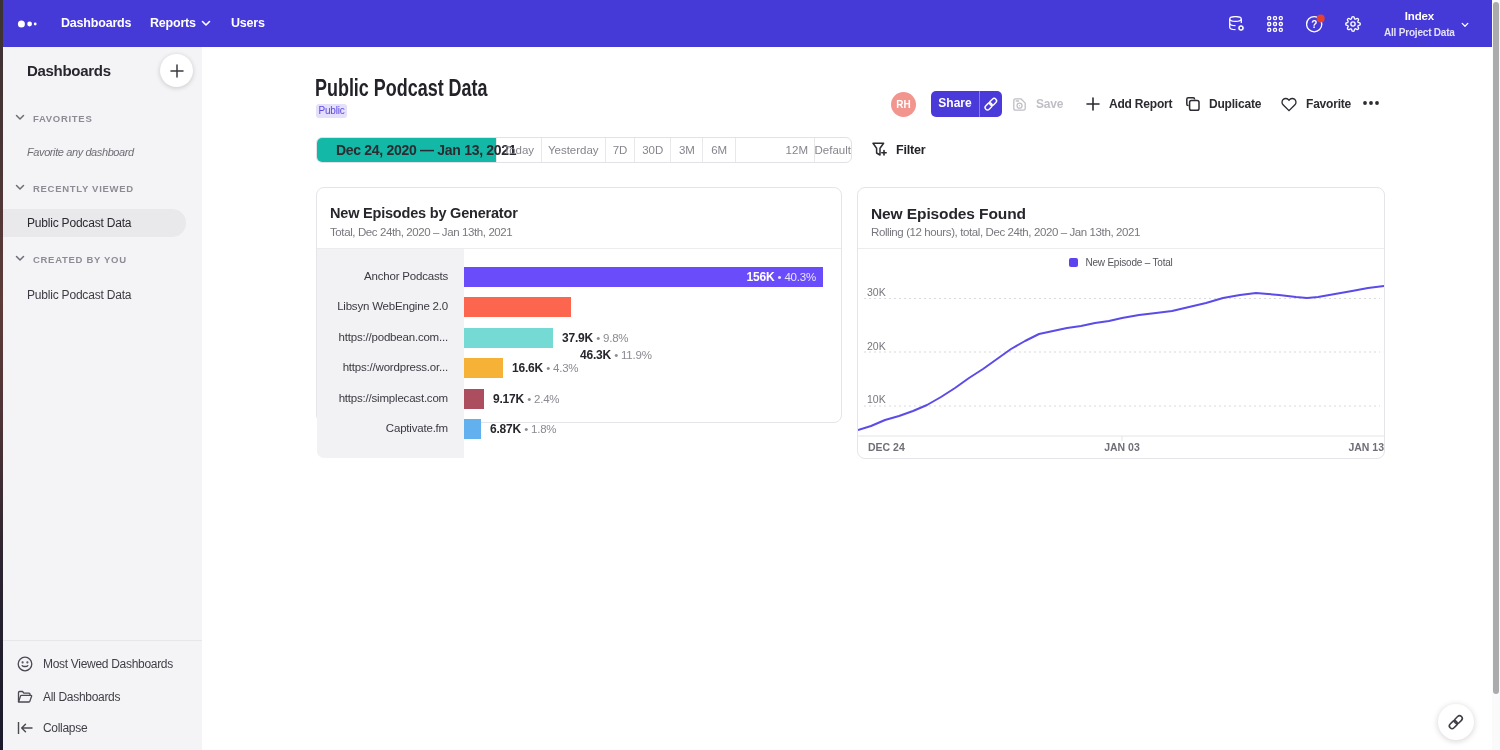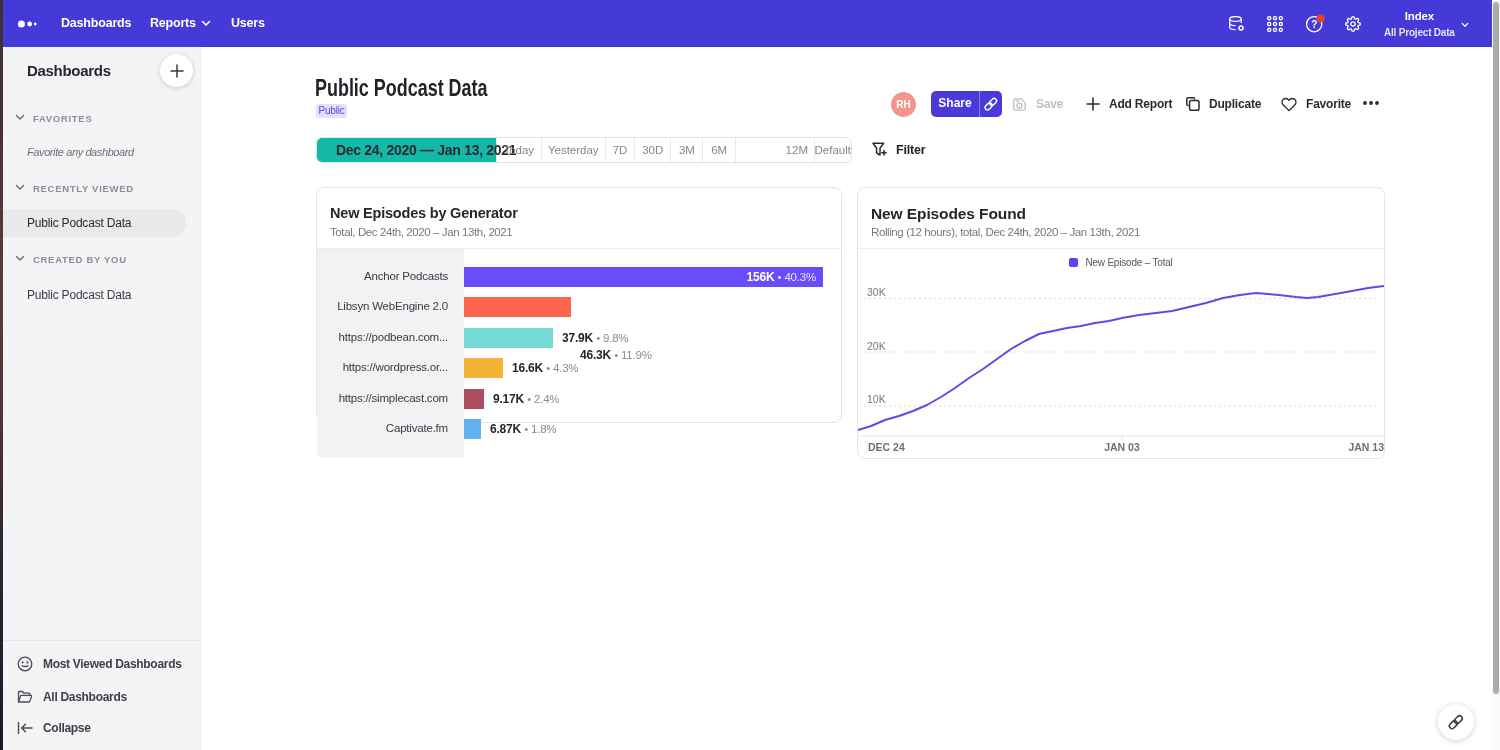--- a/index.html
+++ b/index.html
@@ -26,21 +26,21 @@
 
 
 #side { position:absolute; left:3px; top:47px; width:199px; height:703px; background:#f4f4f6; }
 #side h1 { position:absolute; left:24px; top:15px; font-size:15px; font-weight:700; color:#26262c; letter-spacing:-0.3px; }
 #plusbtn { position:absolute; left:157px; top:7px; width:33px; height:33px; border-radius:50%; background:#fff; box-shadow:0 1px 5px rgba(0,0,0,.18); display:flex; align-items:center; justify-content:center; }
 .sect { position:absolute; left:30px; font-size:9.5px; font-weight:700; letter-spacing:0.7px; color:#8c8c94; }
 .chev { position:absolute; left:12px; }
 .itm { position:absolute; left:24px; font-size:12px; letter-spacing:-0.2px; color:#3c3c43; }
 #activepill { position:absolute; left:0px; top:162px; width:183px; height:28px; background:#e9e9ec; border-radius:0 15px 15px 0; }
 #sidebot { position:absolute; left:0; bottom:0; width:199px; height:110px; border-top:1px solid #e7e7ea; }
-.botitm { position:absolute; left:14px; display:flex; align-items:center; color:#3f3f46; font-size:12px; letter-spacing:-0.3px; font-weight:700;justify-content:flex-end; }
+.botitm { position:absolute; left:14px; display:flex; align-items:center; color:#3f3f46; font-size:12px; letter-spacing:-0.3px; font-weight:400;justify-content:flex-end; }
 .botitm svg { margin-right:10px; }
 
 
 #title { position:absolute; left:315px; top:75px; font-size:23px; font-weight:700; color:#222228; transform:scaleX(.78); transform-origin:left center; white-space:nowrap; }
 #chip { position:absolute; left:316px; top:104px; width:31px; height:14px; background:#e4e0fb; border-radius:3px; color:#5a48e0; font-size:10px; letter-spacing:-0.2px; text-align:center; line-height:14px; }
 
 
 #avatar { position:absolute; left:891px; top:92px; width:25px; height:25px; border-radius:50%; background:#f2958e; color:#fff; font-size:10px; font-weight:700; text-align:center; line-height:25px; }
 #sharebtn { position:absolute; left:886px; top:91px; width:71px; height:26px; background:#4a3ada; border-radius:5px; display:flex;margin-left:45px; }
 #sharebtn .lab { width:48px; text-align:center; color:#fff; font-size:12px; font-weight:700; line-height:25px; }

